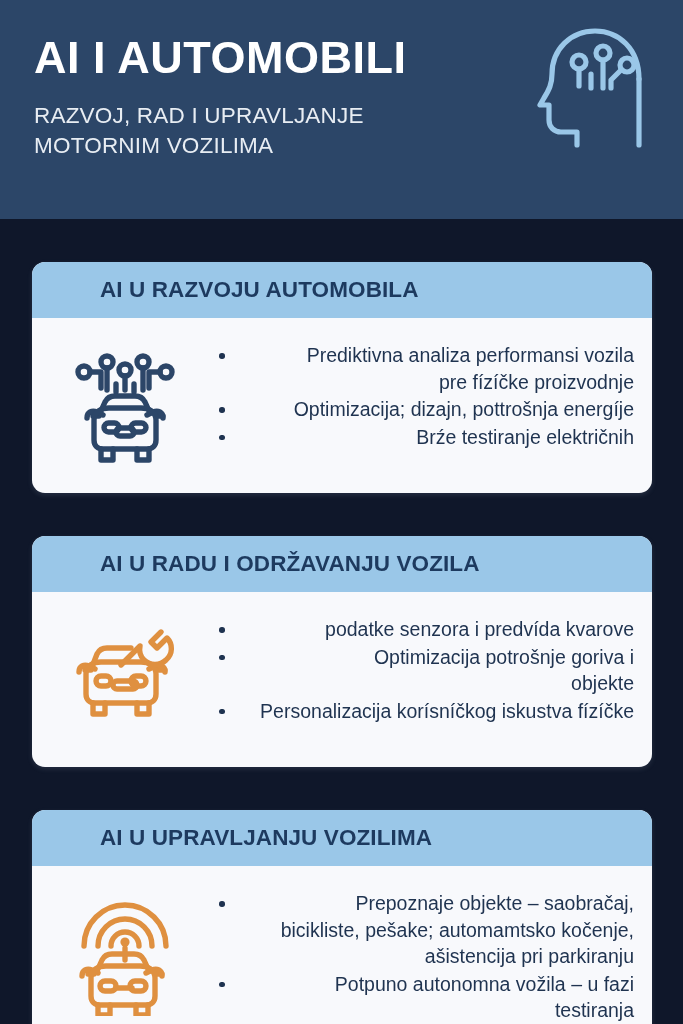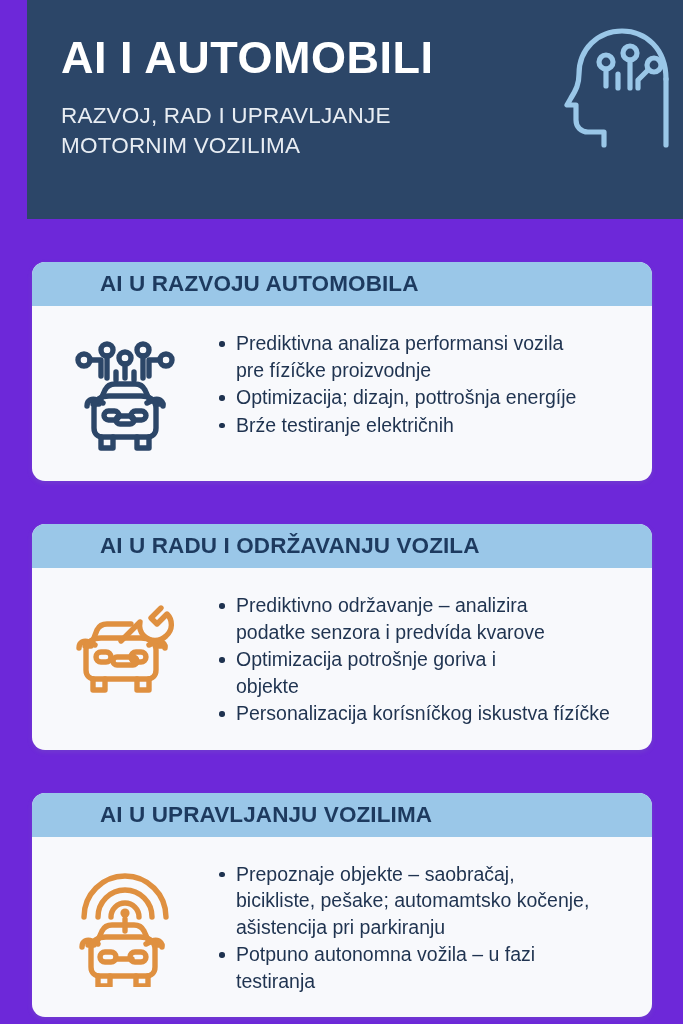--- a/index.html
+++ b/index.html
@@ -2,21 +2,21 @@
 <html><head>
 <meta charset="utf-8">
 <style>
   * { margin:0; padding:0; box-sizing:border-box; }
   html, body {
     width:683px; height:1024px;
     background:#eef1f5;
     font-family:"Liberation Sans", sans-serif;
     overflow:hidden;
   }
-  .page { position:relative; width:683px; height:1024px; background:#6d28d9;padding-left:27px; }
+  .page { position:relative; width:683px; height:1024px; background:#0f172a; }
 
   
   .header {
     position:relative;
     width:683px; height:219px;
     background:#2c4668;
     padding:34px 34px 0 34px;
   }
   .title {
     color:#ffffff;
@@ -46,37 +46,38 @@
   .card {
     position:relative;
     margin:43px 31px 0 32px;
     background:#f8f9fc;
     border-radius:13px;
     box-shadow:0 2px 5px rgba(130,145,165,0.20);
     overflow:hidden;
   }
   .card-head {
     background:#9ac7e8;
-    height:44px;
+    height:56px;
     display:flex;
     align-items:center;
     padding-left:68px;
   }
   .card-head-title {
     color:#1d3a5f;
     font-size:22.5px;
     font-weight:bold;
     letter-spacing:0.1px;
     white-space:nowrap;
   }
   .card-body {
     display:flex;
     align-items:flex-start;
     padding:18px 14px 22px 0;
     min-height:175px;
+    text-align:right;
   }
   .icon-col {
     width:185px;
     display:flex;
     align-items:center;
     justify-content:center;
     padding-top:14px;
     flex:0 0 185px;
   }
   .icon-col svg { display:block; }
@@ -200,21 +201,20 @@
               <rect x="62" y="52" width="15" height="10" rx="5"></rect>
               <rect x="44" y="57" width="24" height="8" rx="4"></rect>
 
               <path d="M92 8 L82 18 L88 24 L98 14 C104 20 104 30 97 36 C91 42 81 42 75 36 C71 32 70 27 71 22 L52 41"></path>
             </g>
           </svg>
         </div>
         <div class="bullets">
           <div class="bullet">
             <span class="dot"></span>
-            <span class="line">Prediktivno održavanje – analizira</span>
             <span class="line">podatke senzora i predvída kvarove</span>
           </div>
           <div class="bullet">
             <span class="dot"></span>
             <span class="line">Optimizacija potrošnje goriva i</span>
             <span class="line">objekte</span>
           </div>
           <div class="bullet">
             <span class="dot"></span>
             <span class="line">Personalizacija korísníčkog iskustva fízíčke</span>

